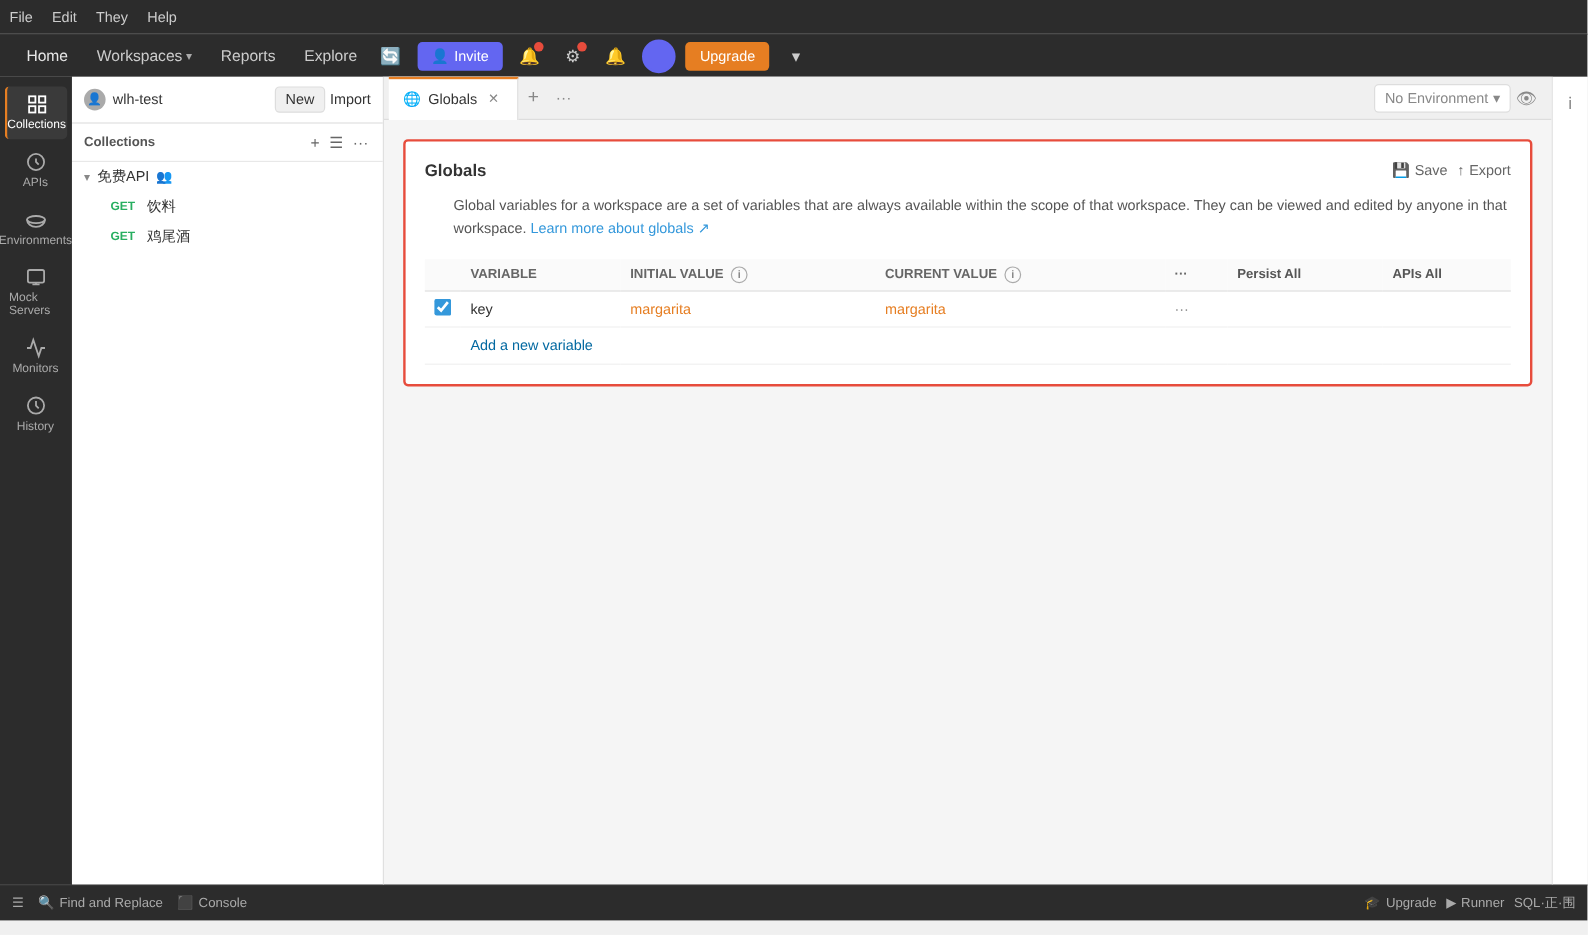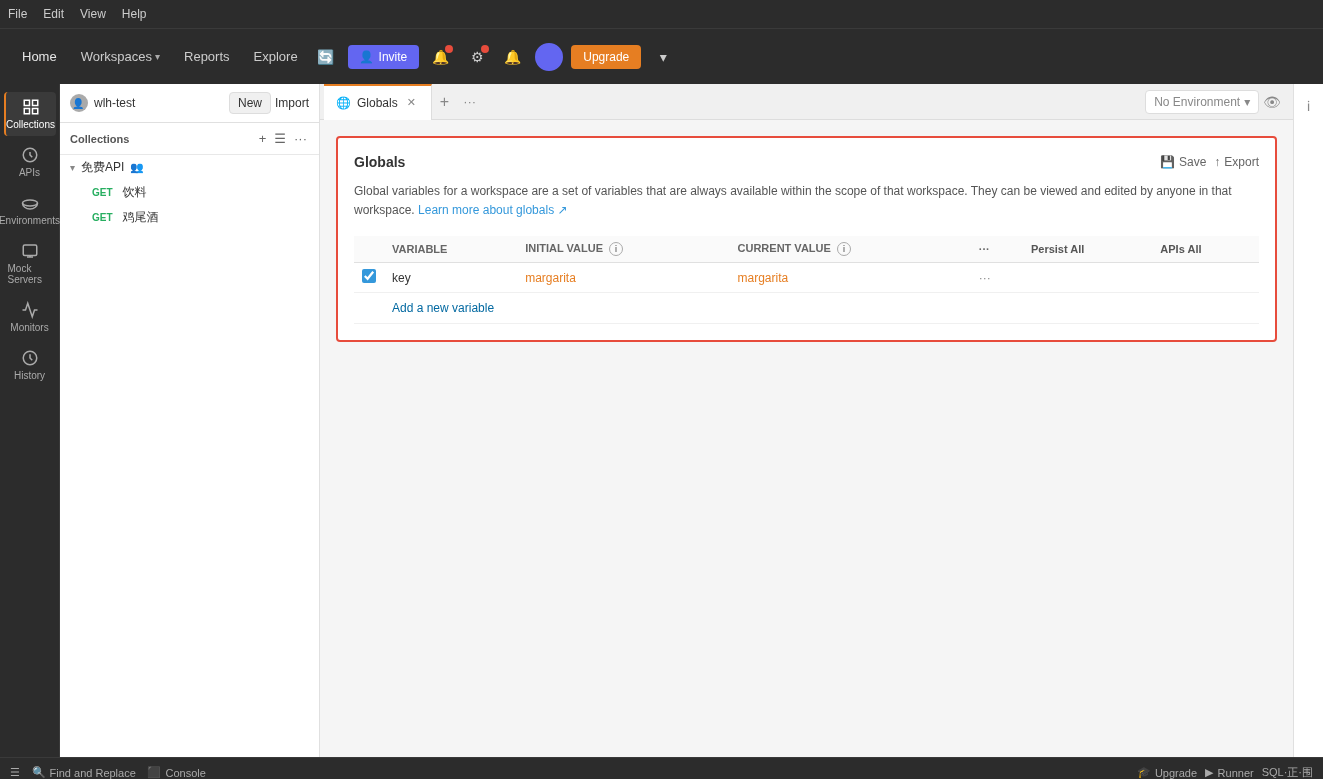--- a/index.html
+++ b/index.html
@@ -15,21 +15,21 @@
       gap: 16px;
     }
     .menu-item {
       color: #ccc;
       font-size: 12px;
       cursor: pointer;
     }
 
     
     .top-nav {
-      height: 56px;
+      height: 36px;
       background: #2c2c2c;
       display: flex;
       align-items: center;
       padding: 0 12px;
       gap: 4px;
       border-top: 1px solid #3a3a3a;
     }
     .nav-btn {
       color: #ccc;
       font-size: 13px;
@@ -385,20 +385,21 @@
       font-size: 12px;
       display: flex;
       align-items: center;
       gap: 4px;
     }
     .globals-description {
       font-size: 12px;
       color: #555;
       line-height: 1.6;
       margin-bottom: 16px;
+      margin-left: 24px;
     }
     .globals-description a {
       color: #3498db;
       text-decoration: none;
     }
     .globals-table {
       width: 100%;
       border-collapse: collapse;
     }
     .globals-table th {
@@ -525,21 +526,21 @@
       align-items: center;
       gap: 4px;
     }
   </style>
 </head>
 <body>
 
 <div class="menu-bar">
   <span class="menu-item">File</span>
   <span class="menu-item">Edit</span>
-  <span class="menu-item">View</span>
+  <span class="menu-item">They</span>
   <span class="menu-item">Help</span>
 </div>
 
 <div class="top-nav">
   <button class="nav-btn nav-home">Home</button>
   <button class="nav-btn nav-workspaces">
     <span>Workspaces</span>
     <span class="nav-chevron">▾</span>
   </button>
   <button class="nav-btn">Reports</button>

